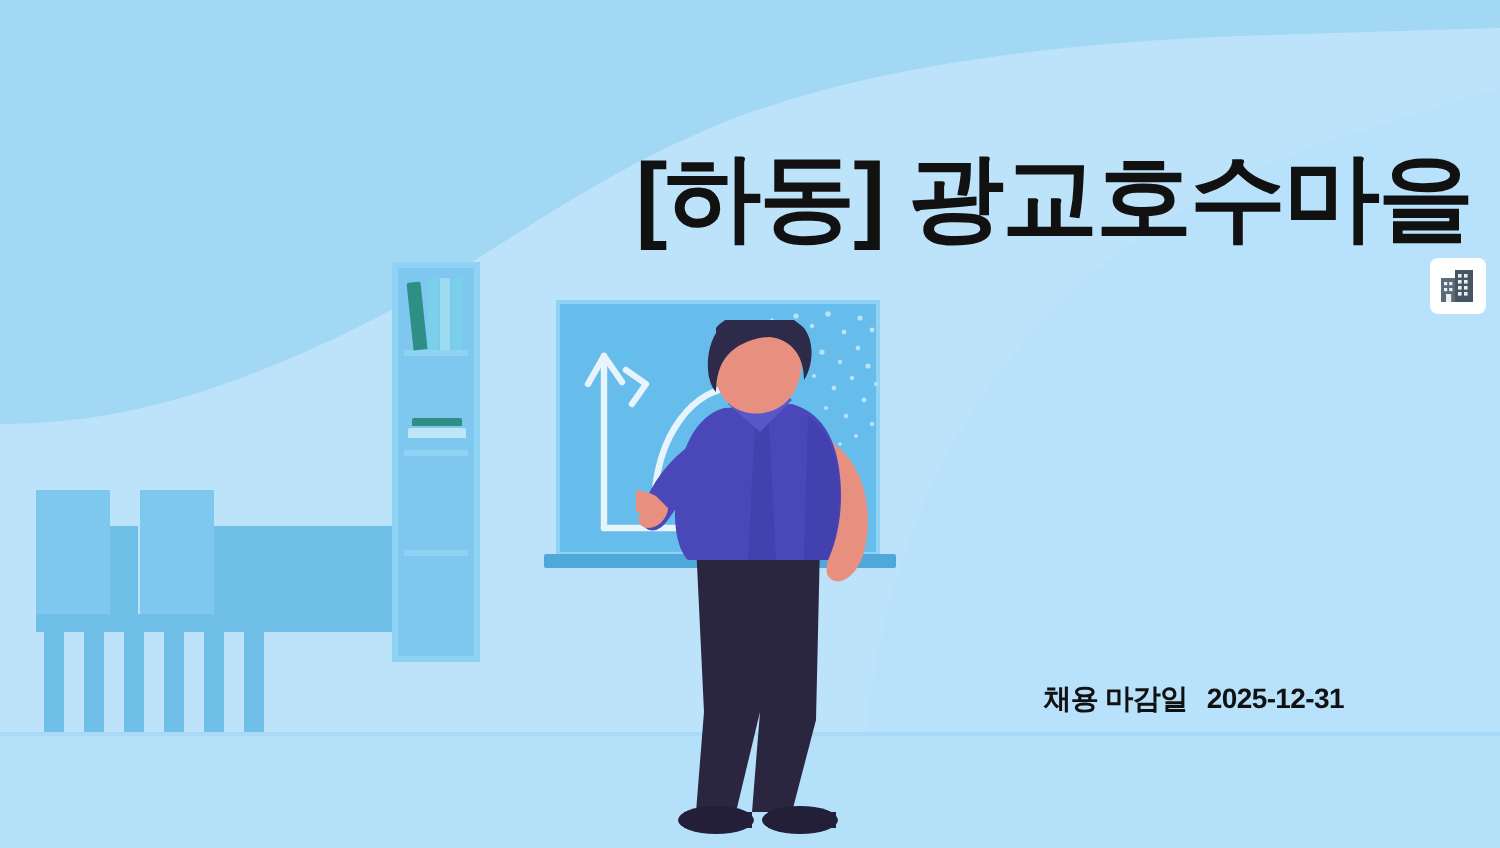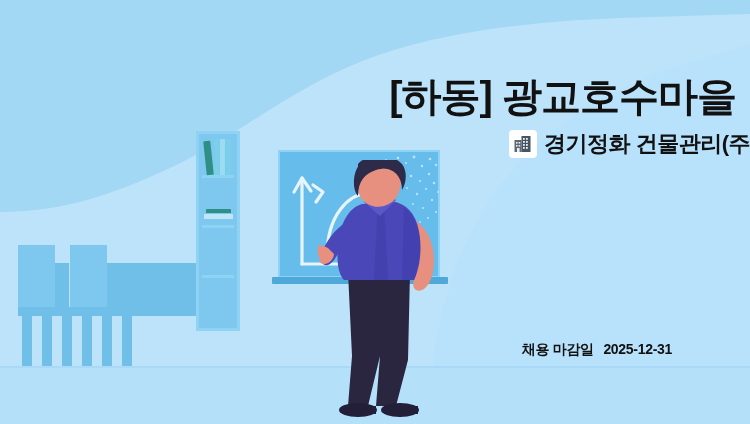--- a/index.html
+++ b/index.html
@@ -52,21 +52,21 @@
   }
   #board-chart { position:absolute; left:0; top:0; width:162px; height:128px; }
 
   
   #person { position:absolute; left:318px; top:160px; width:130px; height:264px; }
 
   
   #title {
     position:absolute; left:0; top:74px; width:750px;
     text-align:right; padding-right:14px;
-    font-size:40px; font-weight:bold; color:#111111;
+    font-size:48px; font-weight:bold; color:#111111;
     letter-spacing:-1px; line-height:1.1;
     white-space:nowrap;
   }
   #company-row {
     position:absolute; left:0; top:129px; width:750px;
     display:flex; justify-content:flex-end; align-items:center;
     padding-right:0px;
   }
   #company-icon {
     width:28px; height:28px; background:#ffffff; border-radius:4px;
@@ -216,21 +216,20 @@
           <rect x="10" y="13" width="1.8" height="1.8"></rect>
             <rect x="13" y="13" width="1.8" height="1.8"></rect>
           <rect x="3" y="8" width="1.6" height="1.6"></rect>
             <rect x="5.6" y="8" width="1.6" height="1.6"></rect>
           <rect x="3" y="11" width="1.6" height="1.6"></rect>
             <rect x="5.6" y="11" width="1.6" height="1.6"></rect>
         </g>
         <rect x="4" y="14" width="2.6" height="4" fill="#e9eef3"></rect>
       </svg>
     </span>
-    <span id="company-name">경기정화 건물관리(주</span>
   </div>
 
   <div id="deadline">
     <span>채용 마감일</span>
     <span style="margin-left:6px;">2025-12-31</span>
   </div>
 
 </div>
 
 </body></html>

